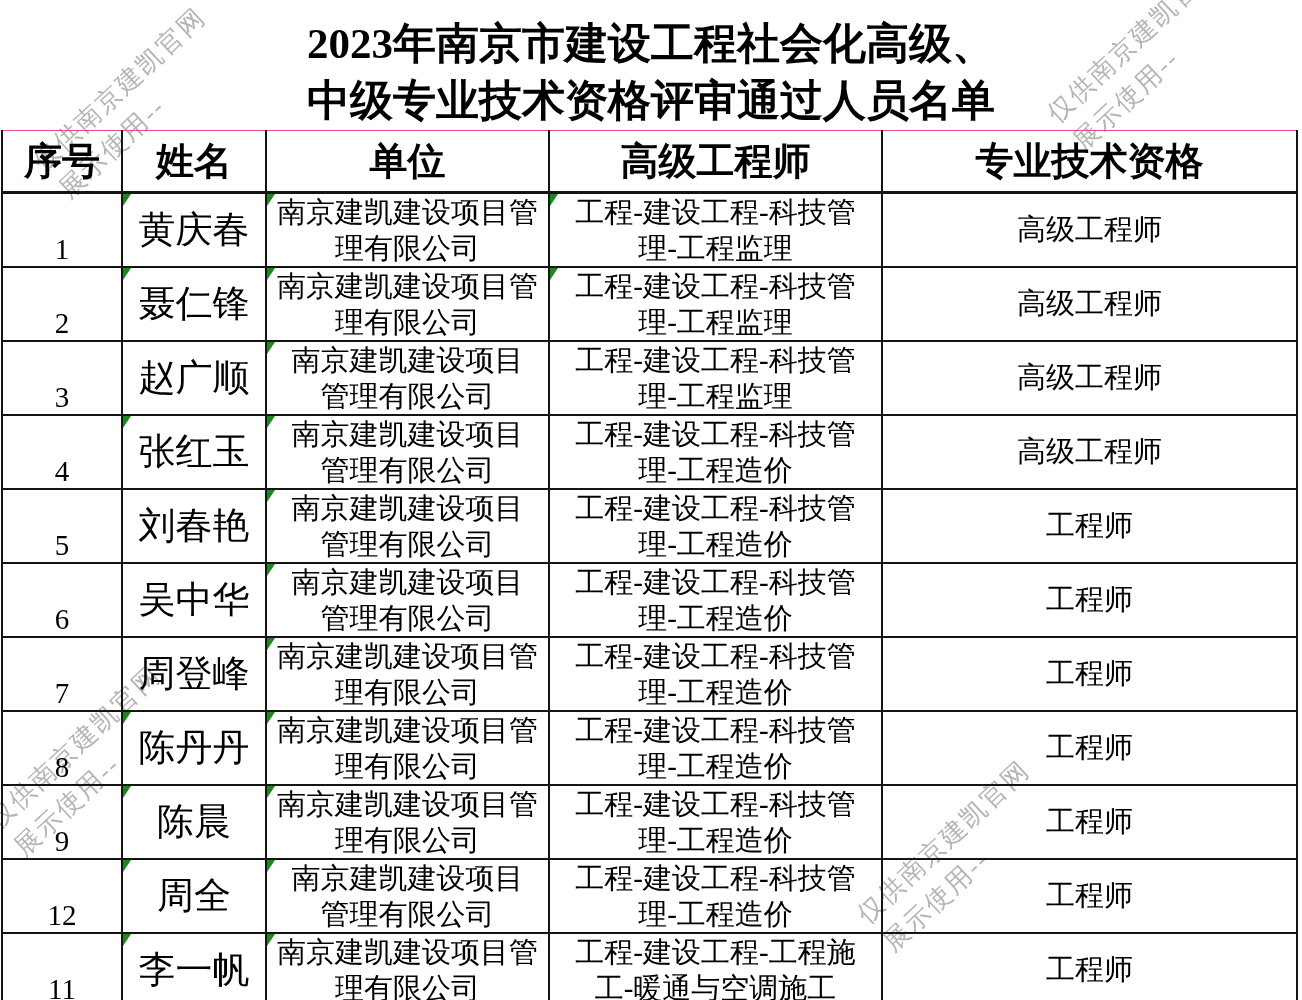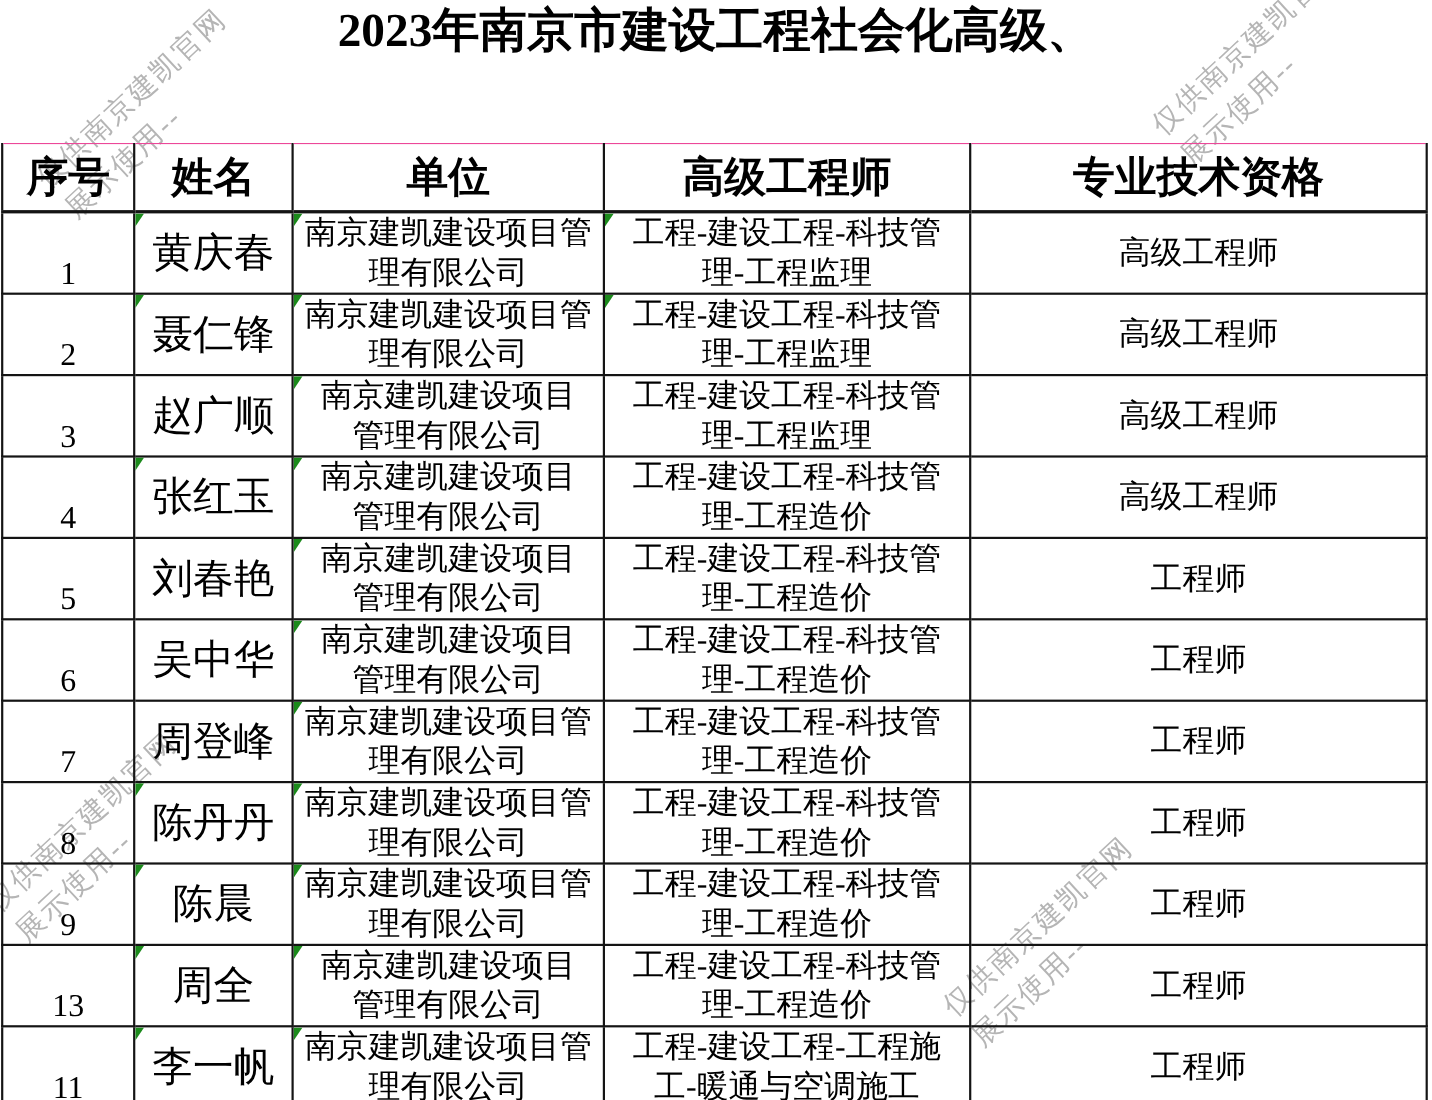--- a/index.html
+++ b/index.html
@@ -18,21 +18,21 @@
     transform-origin:0 0;
     font-size:26px;
     letter-spacing:2px;
     line-height:38px;
     white-space:nowrap;
     pointer-events:none;
     z-index:1;
   }
   
   .title{
-    position:absolute;top:0;left:0;width:1302px;
+    position:absolute;top:15px;left:0;width:1302px;
     text-align:center;
     font-weight:bold;
     font-size:43px;
     line-height:57px;
     z-index:2;
   }
   
   table.grid{
     position:absolute;top:130px;left:1px;
     width:1295px;
@@ -100,20 +100,21 @@
         <div>展示使用--</div>
       </div>
       <div class="wm" style="left: 849px; top: 905px; color: rgb(181, 181, 181);">
         <div>仅供南京建凯官网</div>
         <div>展示使用--</div>
       </div>
     </div>
 
   <div class="title">
     <div>2023年南京市建设工程社会化高级、</div>
+    <div>中级专业技术资格评审通过人员名单</div>
   </div>
 
   <table class="grid">
     <colgroup>
       <col class="c0">
         <col class="c1">
         <col class="c2">
         <col class="c3">
         <col class="c4">
     </colgroup>
@@ -202,21 +203,21 @@
         <tr class="data-row">
       <td class="c-no"><span class="val">9</span></td>
       <td class="c-name"><span class="tri"></span><span class="val">陈晨</span></td>
       <td class="c-unit"><span class="tri"></span><span class="val">南京建凯建设项目管
 理有限公司</span></td>
       <td class="c-major"><span class="val">工程-建设工程-科技管
 理-工程造价</span></td>
       <td class="c-qual"><span class="val">工程师</span></td>
     </tr>
         <tr class="data-row">
-      <td class="c-no"><span class="val">13</span></td>
+      <td class="c-no"><span class="val">12</span></td>
       <td class="c-name"><span class="tri"></span><span class="val">周全</span></td>
       <td class="c-unit"><span class="tri"></span><span class="val">南京建凯建设项目
 管理有限公司</span></td>
       <td class="c-major"><span class="val">工程-建设工程-科技管
 理-工程造价</span></td>
       <td class="c-qual"><span class="val">工程师</span></td>
     </tr>
         <tr class="data-row last">
       <td class="c-no"><span class="val">11</span></td>
       <td class="c-name"><span class="tri"></span><span class="val">李一帆</span></td>

